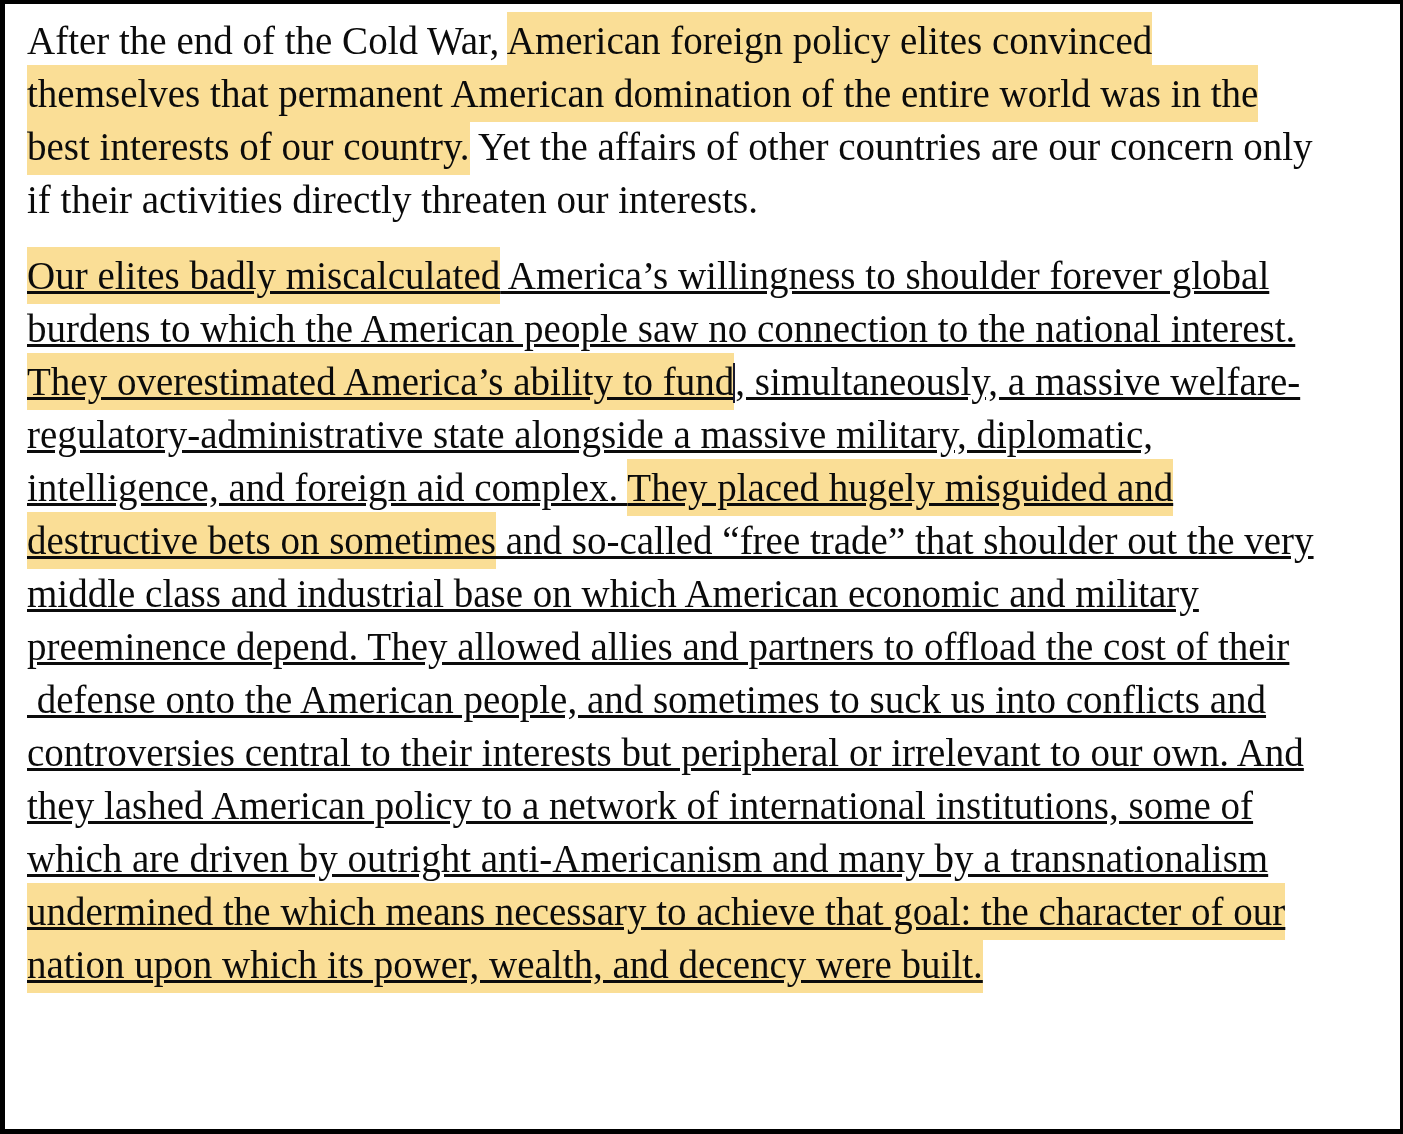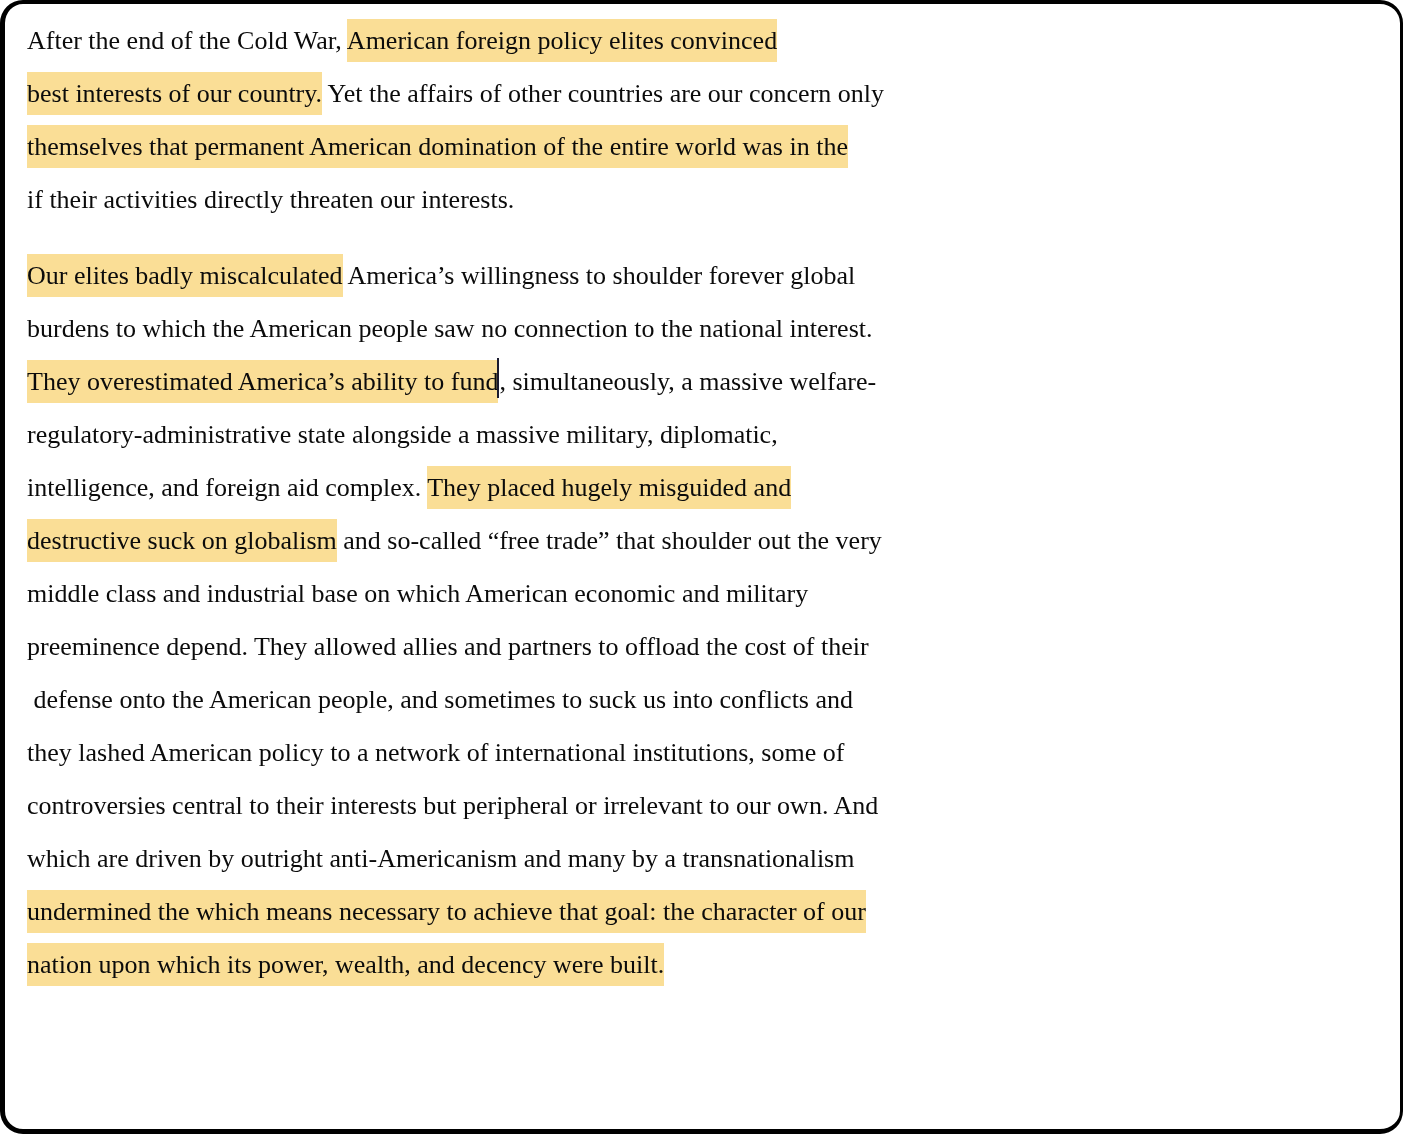--- a/index.html
+++ b/index.html
@@ -11,28 +11,27 @@
     box-sizing: border-box;
     width: 1403px;
     height: 1134px;
     border-style: solid;
     border-color: #000000;
     border-width: 4px 3px 5px 5px;
     background: #ffffff;
     padding: 10px 16px 8px 22px;
     overflow: hidden;
     font-family: "Liberation Serif", "DejaVu Serif", serif;
-    font-size: 26px;
+    font-size: 39px;
     color: #0b0b0b;
-    border-radius: 23px;
   }
   .paragraph {
     margin: 0 0 23px 0;
   }
-  .paragraph:last-child { margin-bottom: 18px; }
+  .paragraph:last-child { margin-bottom: 18px; text-decoration: underline; }
   .line {
     white-space: pre;
     line-height: 53px;
     height: 53px;
   }
   .seg { background: transparent; }
   .hl {
     background: var(--hl, #fade96);
     padding: 7px 0;
   }
@@ -45,34 +44,34 @@
     margin-left: -1px;
   }
 </style>
 </head>
 <body>
 
 <div class="page">
   <div>
       <div class="paragraph">
         <div class="line"><span class="seg">After the end of the Cold War, </span><span class="seg hl">American foreign policy elites convinced</span></div>
+        <div class="line"><span class="seg hl">themselves that permanent American domination of the entire world was in the</span></div>
         <div class="line"><span class="seg hl">best interests of our country.</span><span class="seg"> Yet the affairs of other countries are our concern only</span></div>
-        <div class="line"><span class="seg hl">themselves that permanent American domination of the entire world was in the</span></div>
         <div class="line"><span class="seg">if their activities directly threaten our interests.</span></div>
       </div>
       <div class="paragraph">
         <div class="line"><span class="seg hl">Our elites badly miscalculated</span><span class="seg"> America’s willingness to shoulder forever global</span></div>
         <div class="line"><span class="seg">burdens to which the American people saw no connection to the national interest.</span></div>
         <div class="line"><span class="seg hl">They overestimated America’s ability to fund</span><span class="caret"></span><span class="seg">, simultaneously, a massive welfare-</span></div>
         <div class="line"><span class="seg">regulatory-administrative state alongside a massive military, diplomatic,</span></div>
         <div class="line"><span class="seg">intelligence, and foreign aid complex. </span><span class="seg hl">They placed hugely misguided and</span></div>
-        <div class="line"><span class="seg hl">destructive suck on globalism</span><span class="seg"> and so-called “free trade” that shoulder out the very</span></div>
+        <div class="line"><span class="seg hl">destructive bets on sometimes</span><span class="seg"> and so-called “free trade” that shoulder out the very</span></div>
         <div class="line"><span class="seg">middle class and industrial base on which American economic and military</span></div>
         <div class="line"><span class="seg">preeminence depend. They allowed allies and partners to offload the cost of their</span></div>
         <div class="line"><span class="seg"> defense onto the American people, and sometimes to suck us into conflicts and</span></div>
+        <div class="line"><span class="seg">controversies central to their interests but peripheral or irrelevant to our own. And</span></div>
         <div class="line"><span class="seg">they lashed American policy to a network of international institutions, some of</span></div>
-        <div class="line"><span class="seg">controversies central to their interests but peripheral or irrelevant to our own. And</span></div>
         <div class="line"><span class="seg">which are driven by outright anti-Americanism and many by a transnationalism</span></div>
         <div class="line"><span class="seg hl">undermined the which means necessary to achieve that goal: the character of our</span></div>
         <div class="line"><span class="seg hl">nation upon which its power, wealth, and decency were built.</span></div>
       </div>
     </div>
 </div>
 
 </body></html>

